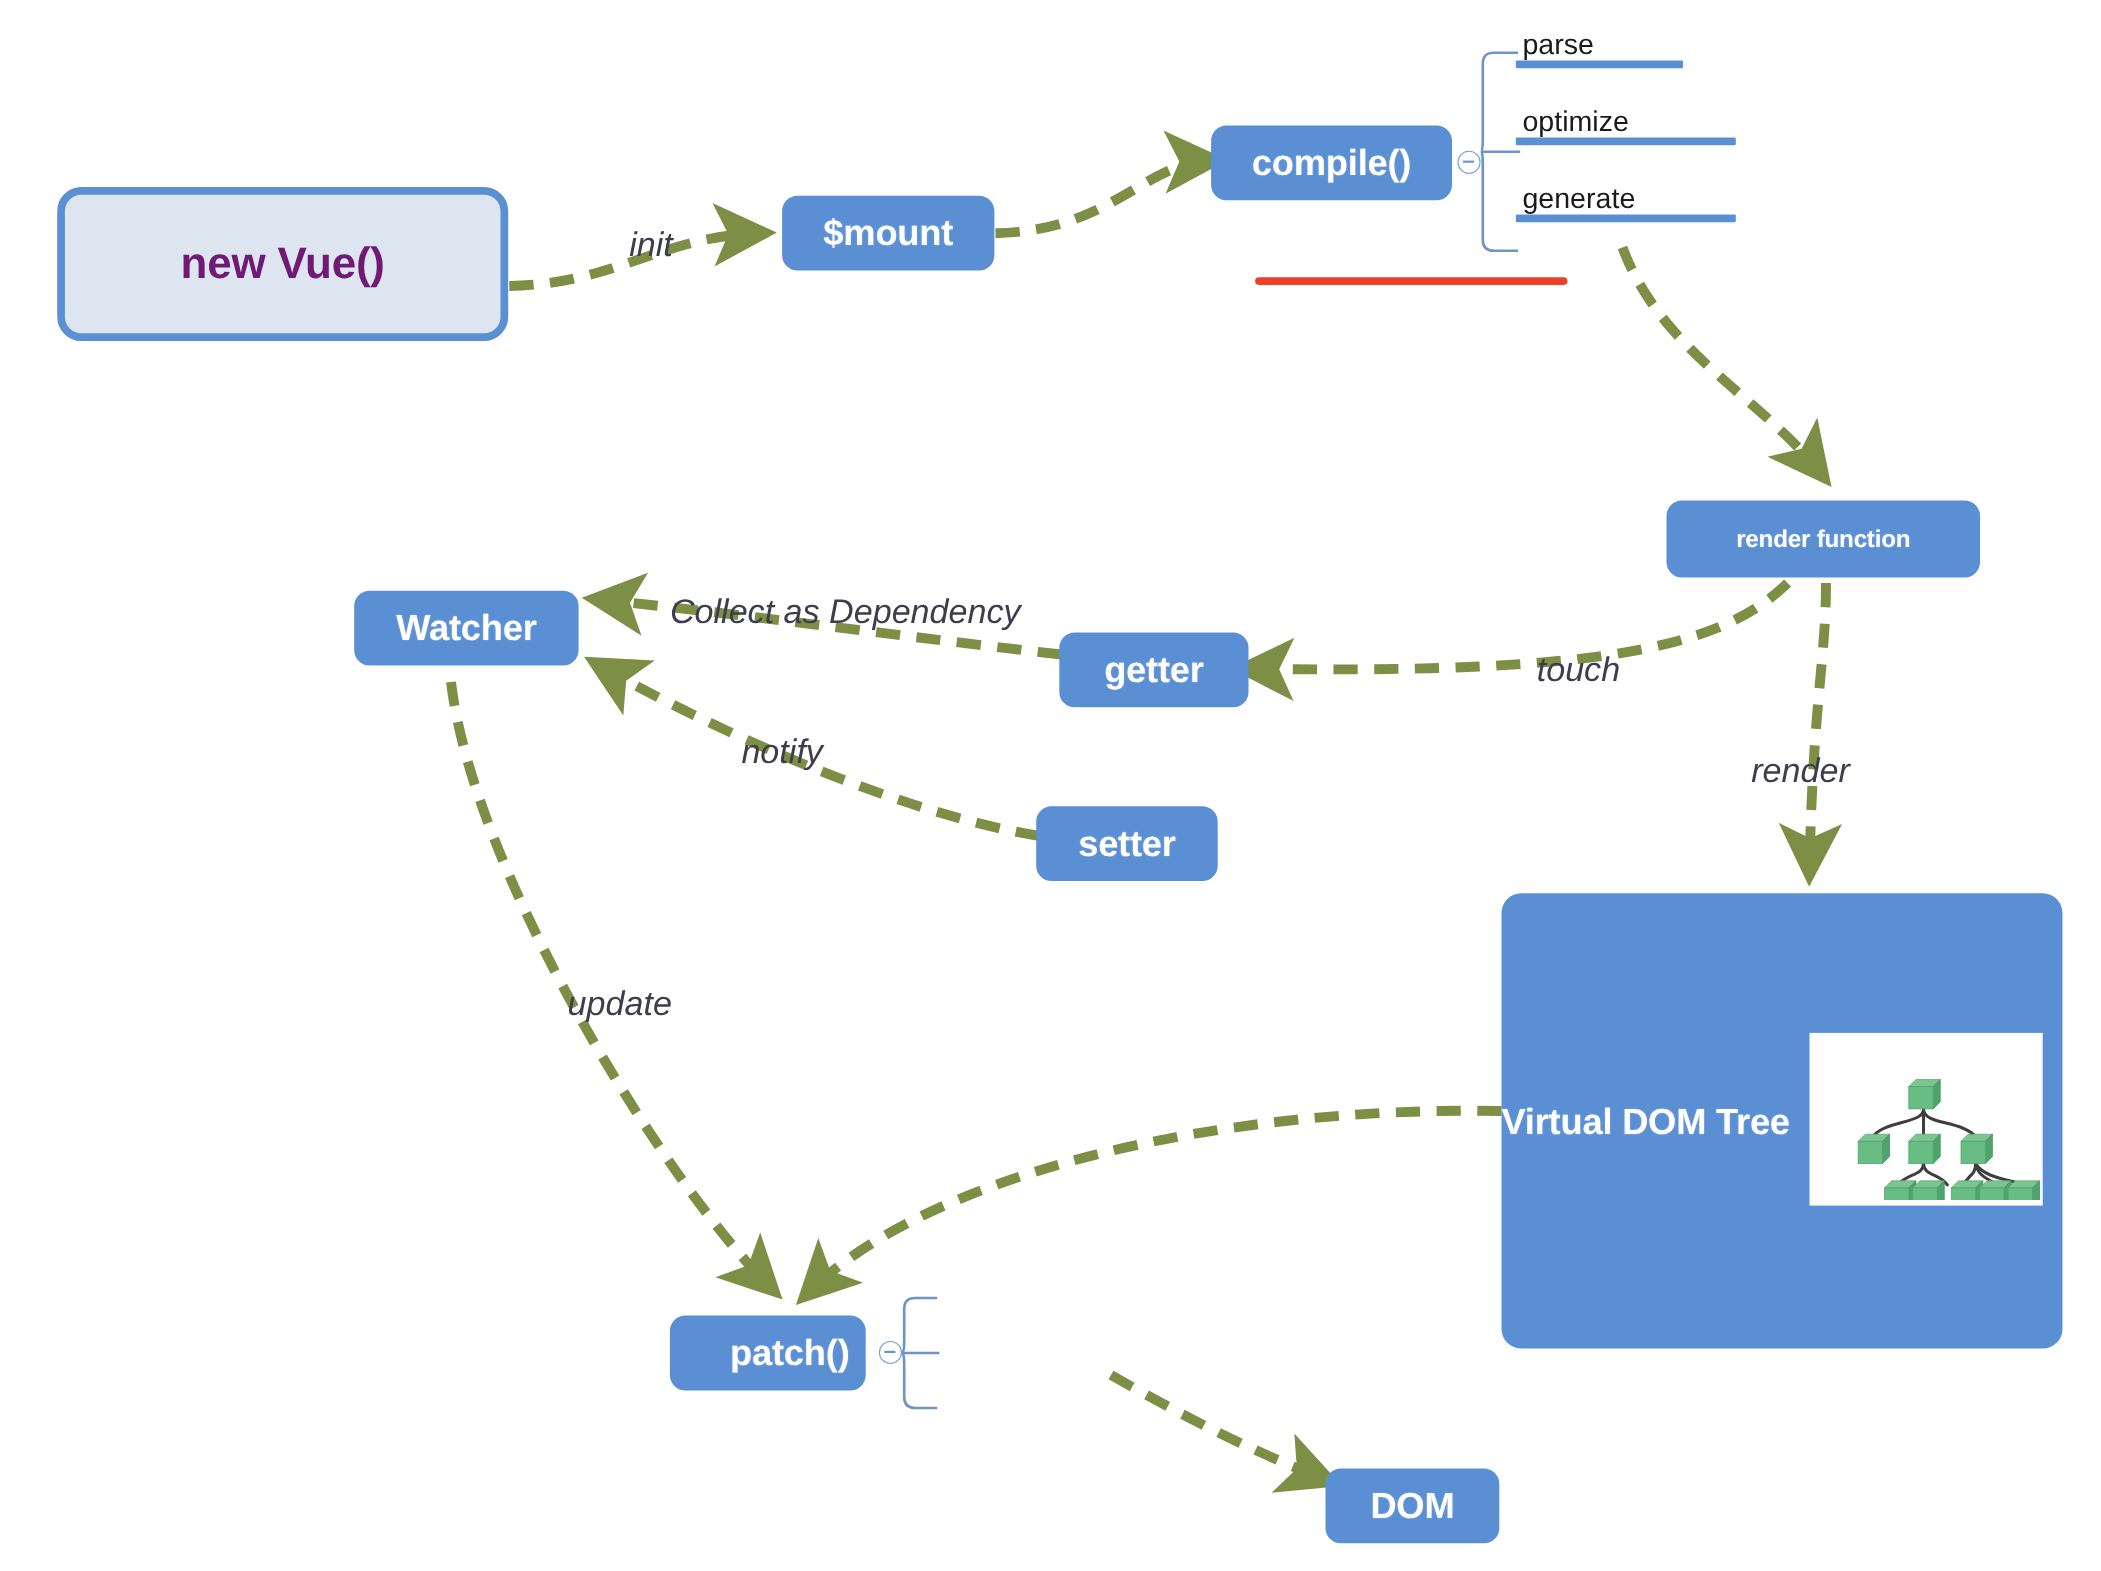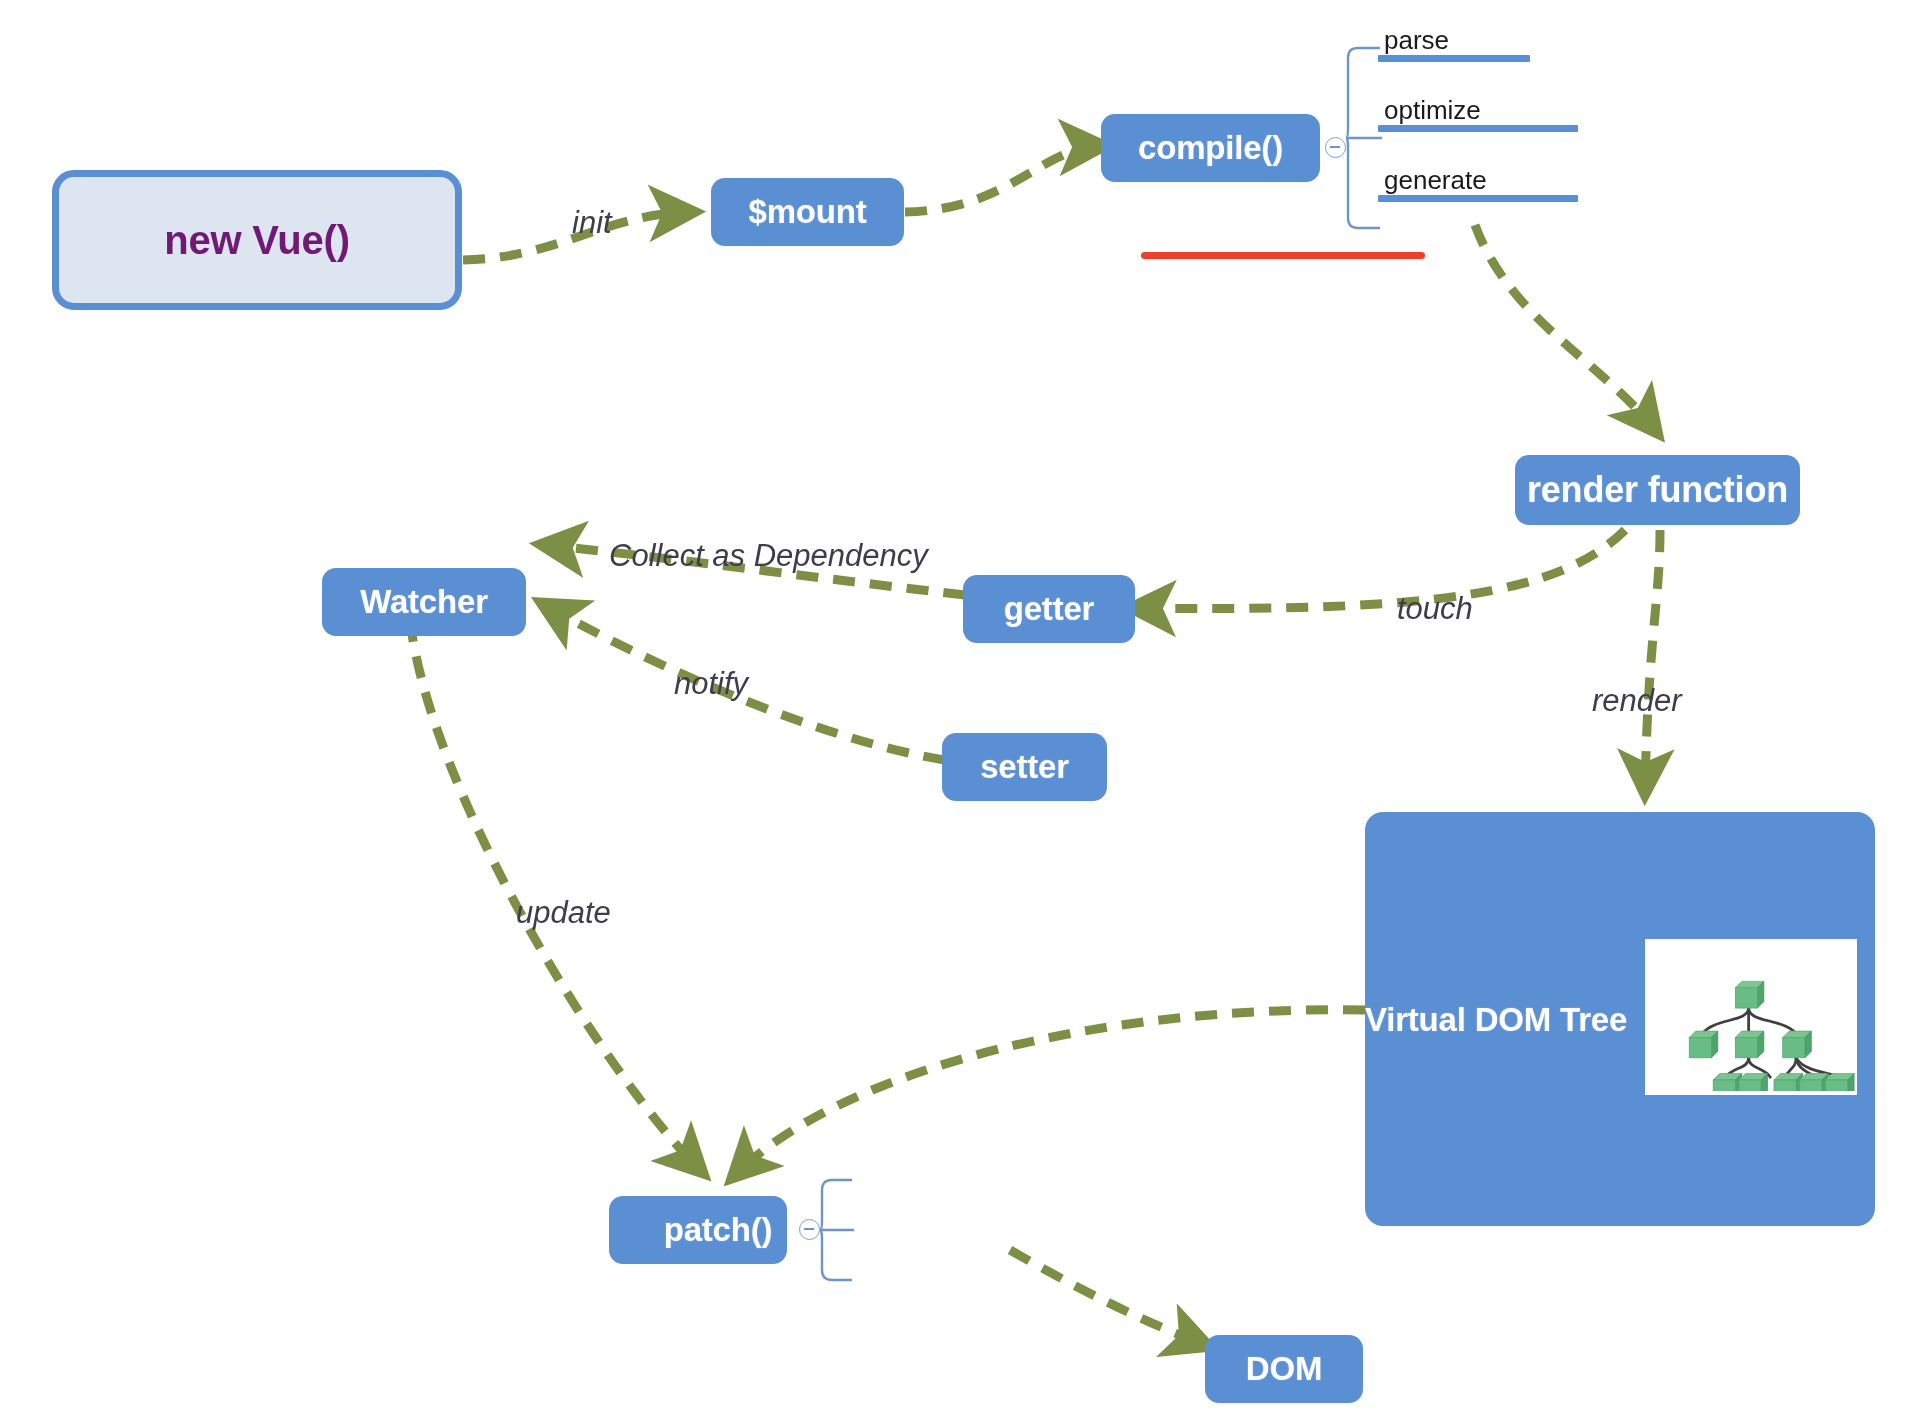--- a/index.html
+++ b/index.html
@@ -186,25 +186,25 @@
       <div class="branch-bar" style="width:200px;"></div>
     </div>
     <div class="branch-row" style="position:absolute; left:0; top:148px; width:200px; height:44px;">
       <span class="branch-label">generate</span>
       <div class="branch-bar" style="width:200px;"></div>
     </div>
   </div>
 
   <div class="red-rule" style="left:1141px; top:252px; width:284px; height:7px;"></div>
 
-  <div class="node" style="left:1515px; top:455px; width:285px; height:70px; font-size:36px;">
+  <div class="node" style="left:1515px; top:455px; width:285px; height:70px; font-size:22px;">
     <span>render function</span>
   </div>
 
-  <div class="node" style="left:322px; top:568px; width:204px; height:68px; font-size:33px;align-items:center;">
+  <div class="node" style="left:322px; top:537px; width:204px; height:68px; font-size:33px;align-items:center;">
     <span>Watcher</span>
   </div>
 
   <div class="node" style="left:963px; top:575px; width:172px; height:68px; font-size:33px;align-items:center;">
     <span>getter</span>
   </div>
 
   <div class="node" style="left:942px; top:733px; width:165px; height:68px; font-size:33px;">
     <span>setter</span>
   </div>

